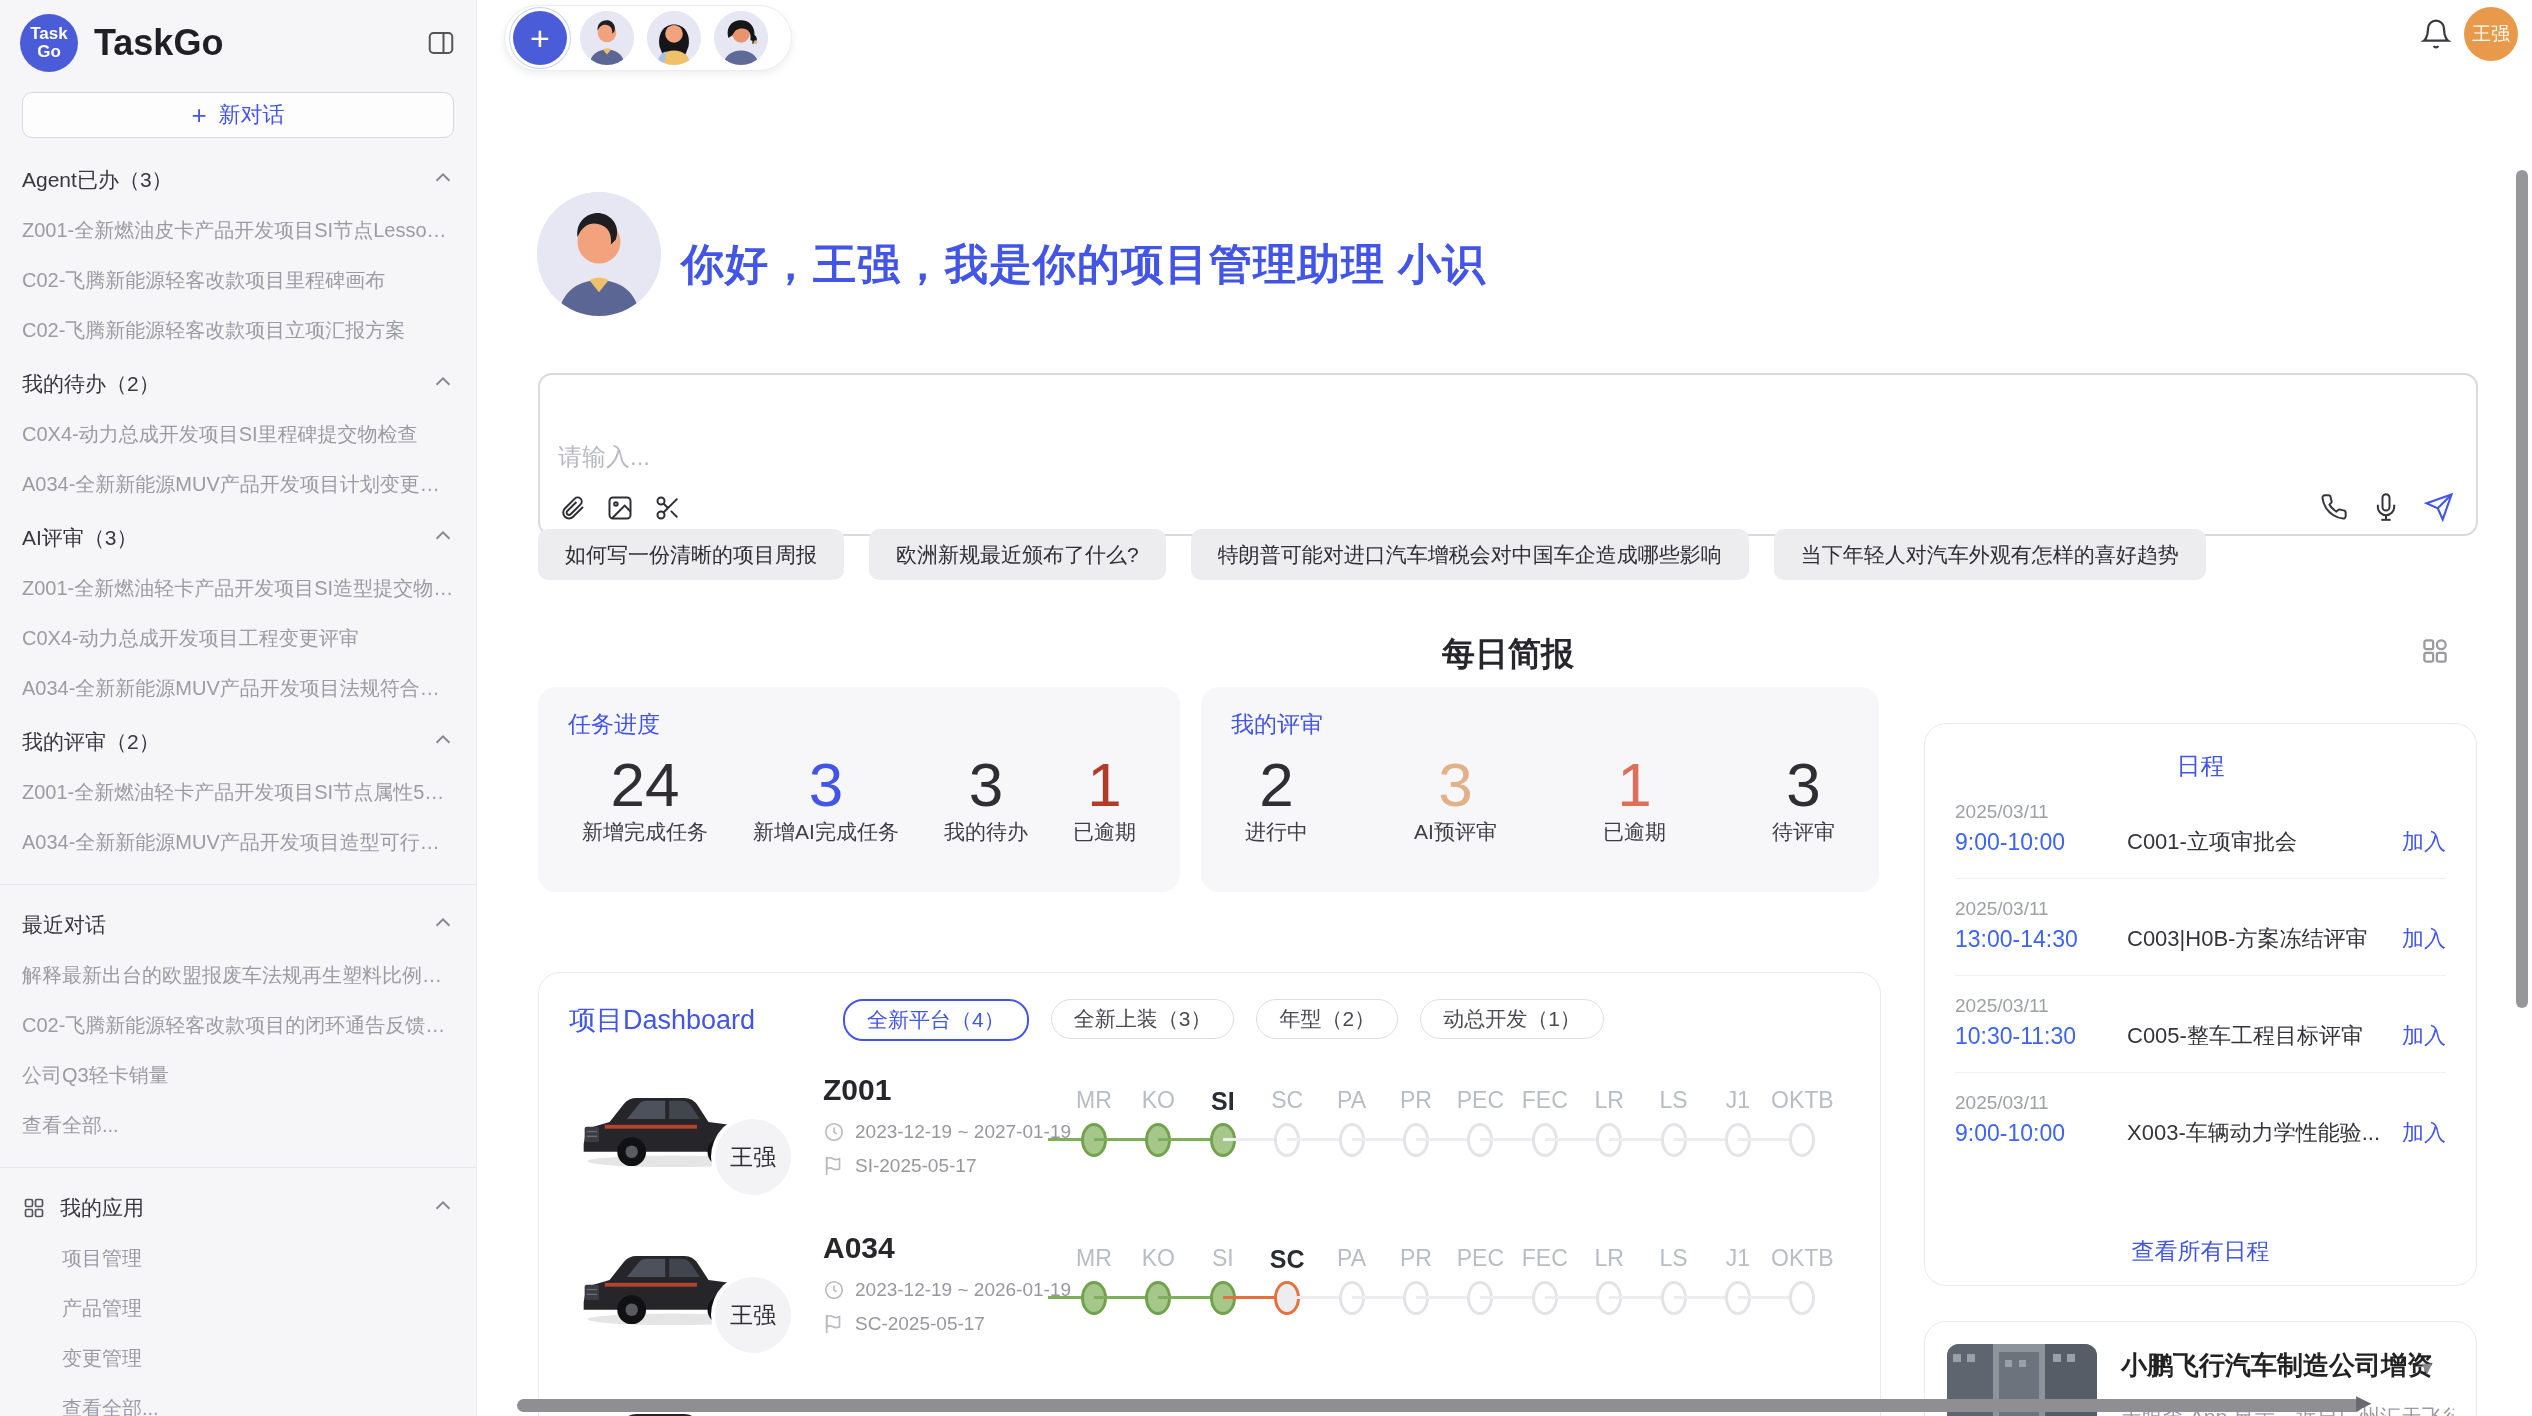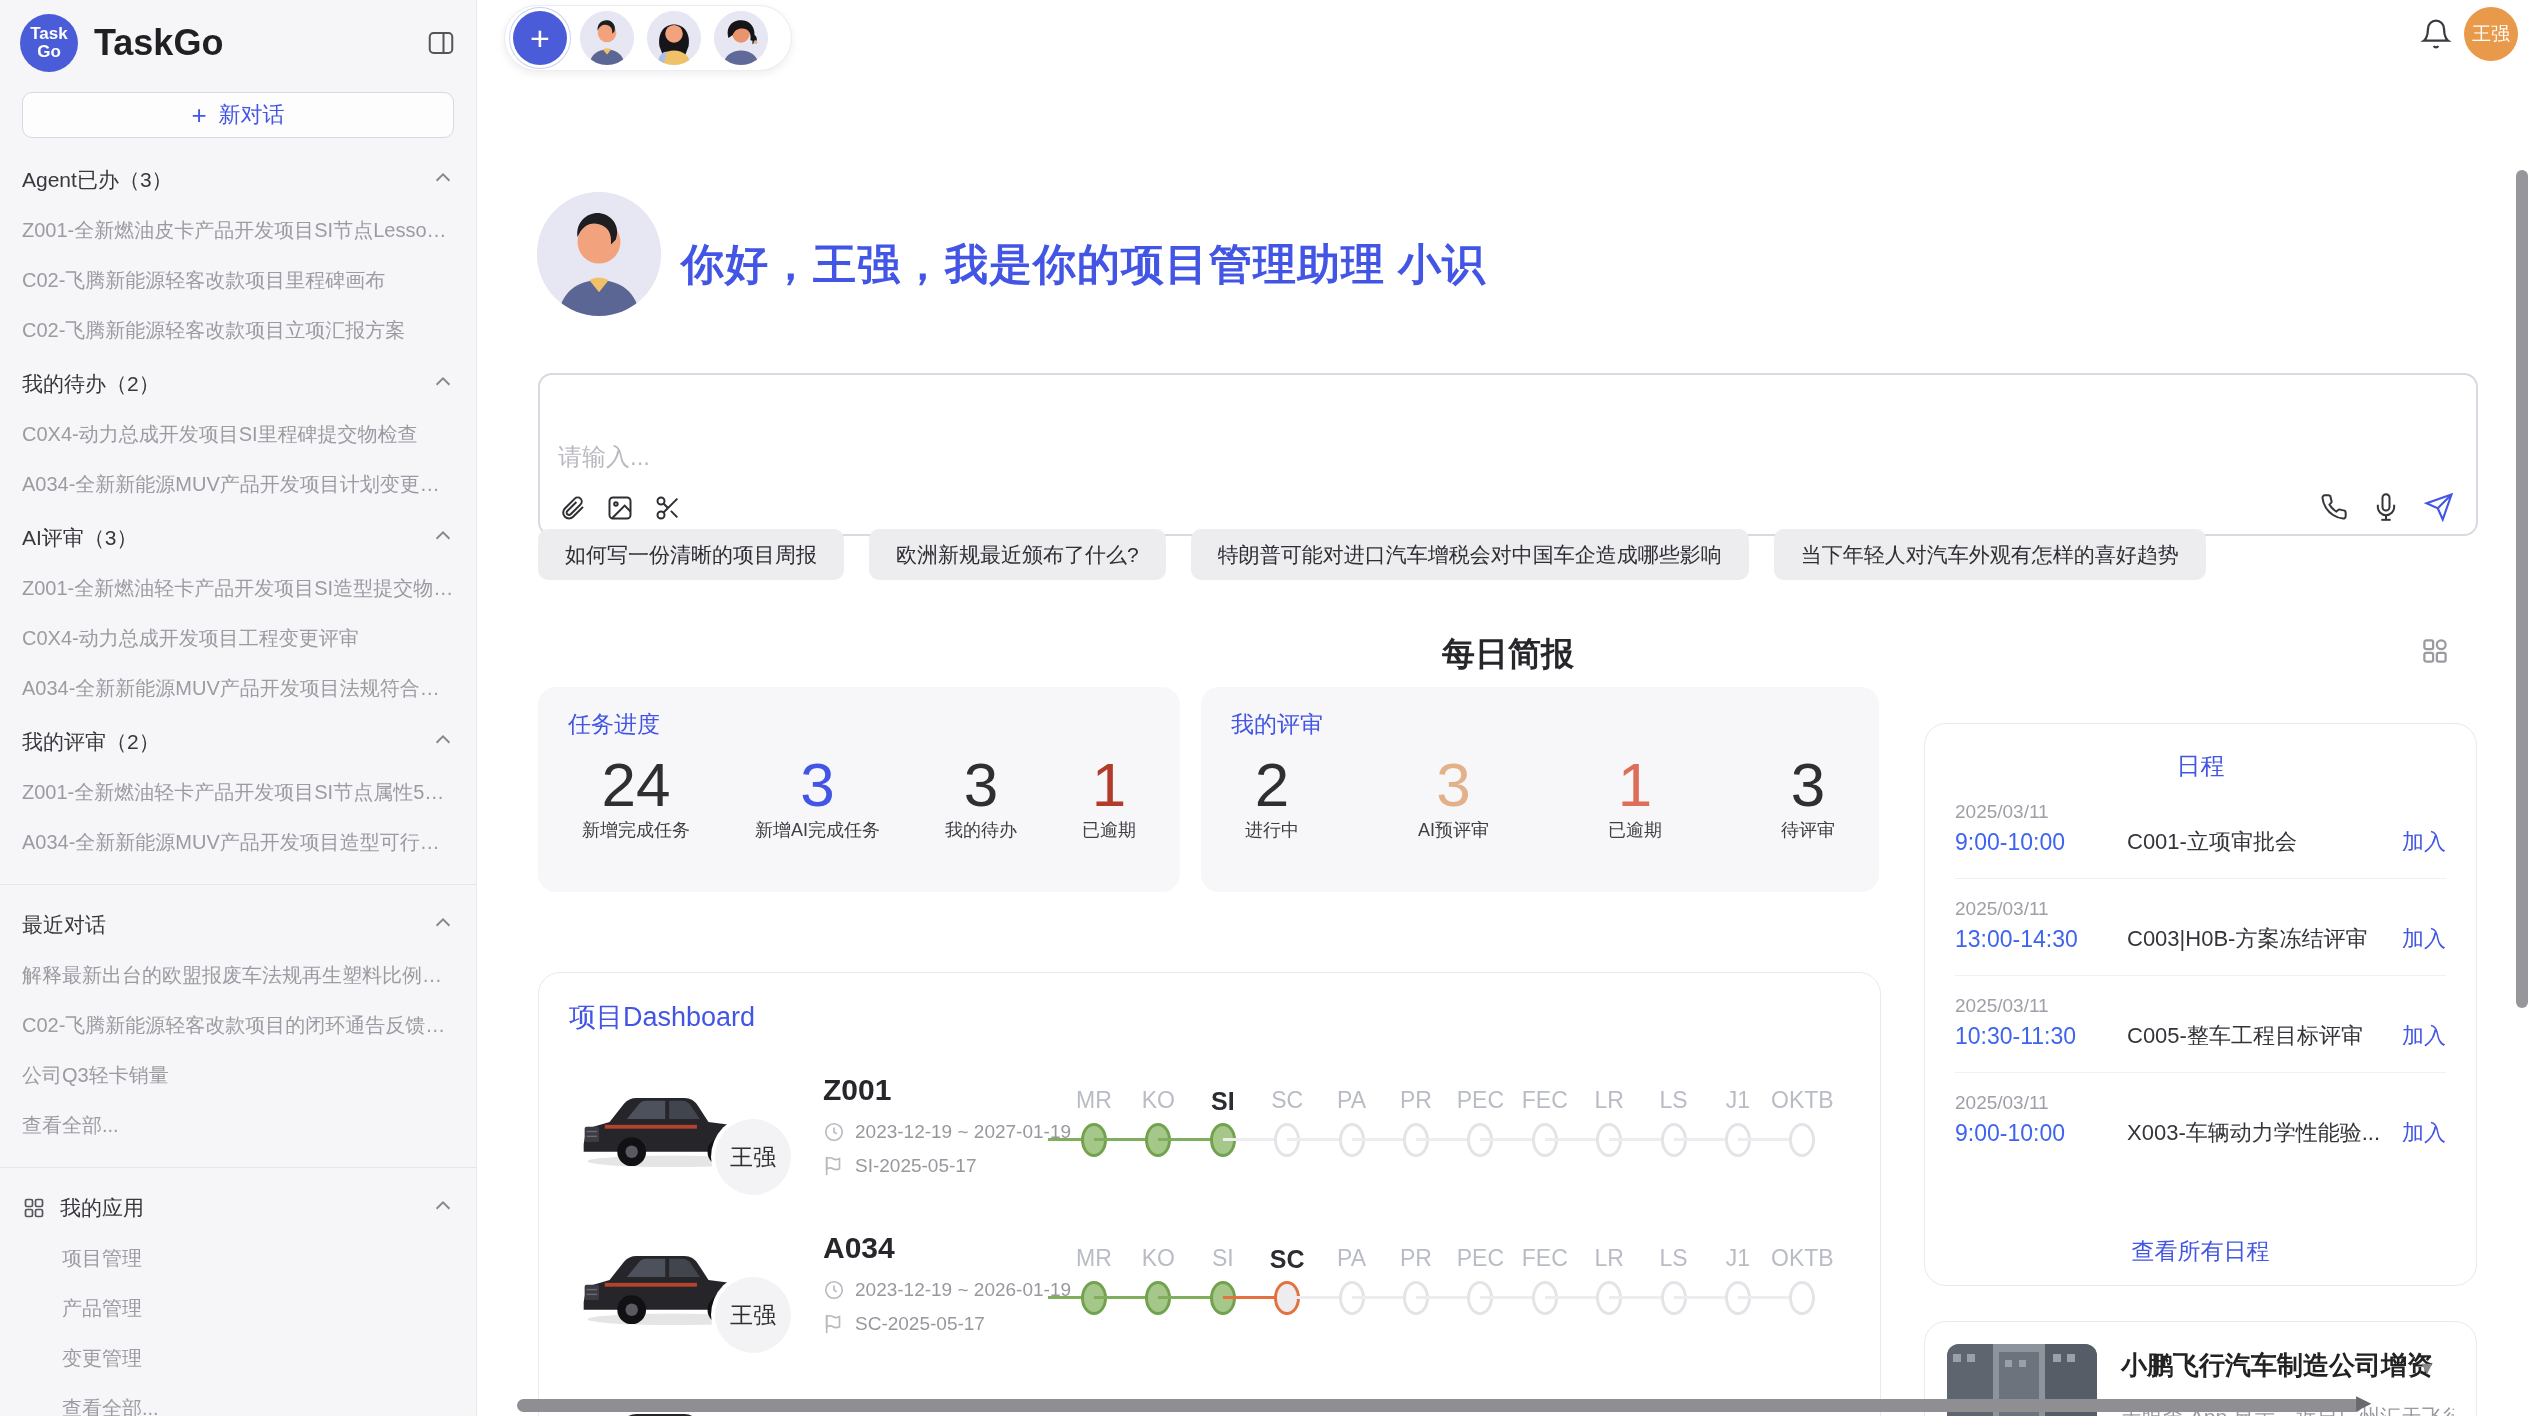--- a/index.html
+++ b/index.html
@@ -58,21 +58,21 @@
   .stat-card{position:absolute;top:687px;height:205px;background:#f7f7f9;border-radius:18px;
              padding:22px 30px;box-sizing:border-box;}
   .stat-card.task{left:538px;width:642px;}
   .stat-card.review{left:1201px;width:678px;}
   .stat-title{font-size:23px;color:#4355e4;}
   .stat-row{display:flex;justify-content:space-between;margin-top:12px;padding:0 14px;}
   .stat-col{display:flex;flex-direction:column;align-items:center;}
   .stat-val{font-size:62px;line-height:66px;font-weight:500;color:#2e2e33;}
   .stat-val.blue{color:#4355e4;} .stat-val.red{color:#b23c2a;}
   .stat-val.tan{color:#e2b089;} .stat-val.salmon{color:#dd6e58;}
-  .stat-lab{font-size:18px;color:#3e3e45;}
+  .stat-lab{font-size:21px;color:#3e3e45;}
   
   .dash-card{position:absolute;left:538px;top:972px;width:1341px;height:478px;border:1px solid #e9e9ee;
              border-radius:22px;background:#fff;overflow:hidden;}
   .dash-head{display:flex;align-items:center;padding:26px 30px 0;}
   .dash-title{font-size:27px;color:#4355e4;}
   .tabs{display:flex;gap:22px;margin-left:88px;}
   .tab{height:38px;padding:0 22px;border-radius:20px;border:1px solid #dcdce2;display:flex;align-items:center;
        font-size:21px;color:#4a4a52;background:#fff;cursor:pointer;white-space:nowrap;}
   .tab.active{border:2px solid #4355e4;color:#4355e4;}
   .proj-row{position:absolute;left:0;width:100%;height:158px;}
@@ -352,20 +352,26 @@
           <div class="stat-val ">3</div>
           <div class="stat-lab">待评审</div>
         </div>
       </div>
     </div>
   </div>
 
 <div class="dash-card">
   <div class="dash-head">
     <div class="dash-title">项目Dashboard</div>
+    <div class="tabs" id="dash-tabs">
+        <div class="tab active">全新平台（4）</div>
+        <div class="tab">全新上装（3）</div>
+        <div class="tab">年型（2）</div>
+        <div class="tab">动总开发（1）</div>
+      </div>
   </div>
   <div id="proj-rows">
       <div class="proj-row" style="top: 88px;">
         <div class="truck"><svg width="192" height="104" viewBox="0 0 200 104">
             <ellipse cx="100" cy="94" rx="88" ry="6" fill="rgba(0,0,0,0.10)"></ellipse>
             <path d="M8 76l3-16 24-7 15-19c3-4 8-6 13-6h50c6 0 11 3 14 8l11 17 46 6c5 1 9 5 9 10v10c0 3-2 5-5 5H8z" fill="#26262a"></path>
             <path d="M53 50l13-16c2-2 4-3 7-3h20v19z" fill="#4d515b"></path>
             <path d="M97 50V31h14c3 0 6 2 8 4l10 15z" fill="#41454e"></path>
             <rect x="30" y="56" width="96" height="4" fill="#b4432c"></rect>
             <rect x="9" y="58" width="15" height="16" rx="2" fill="#3c3c44"></rect>

